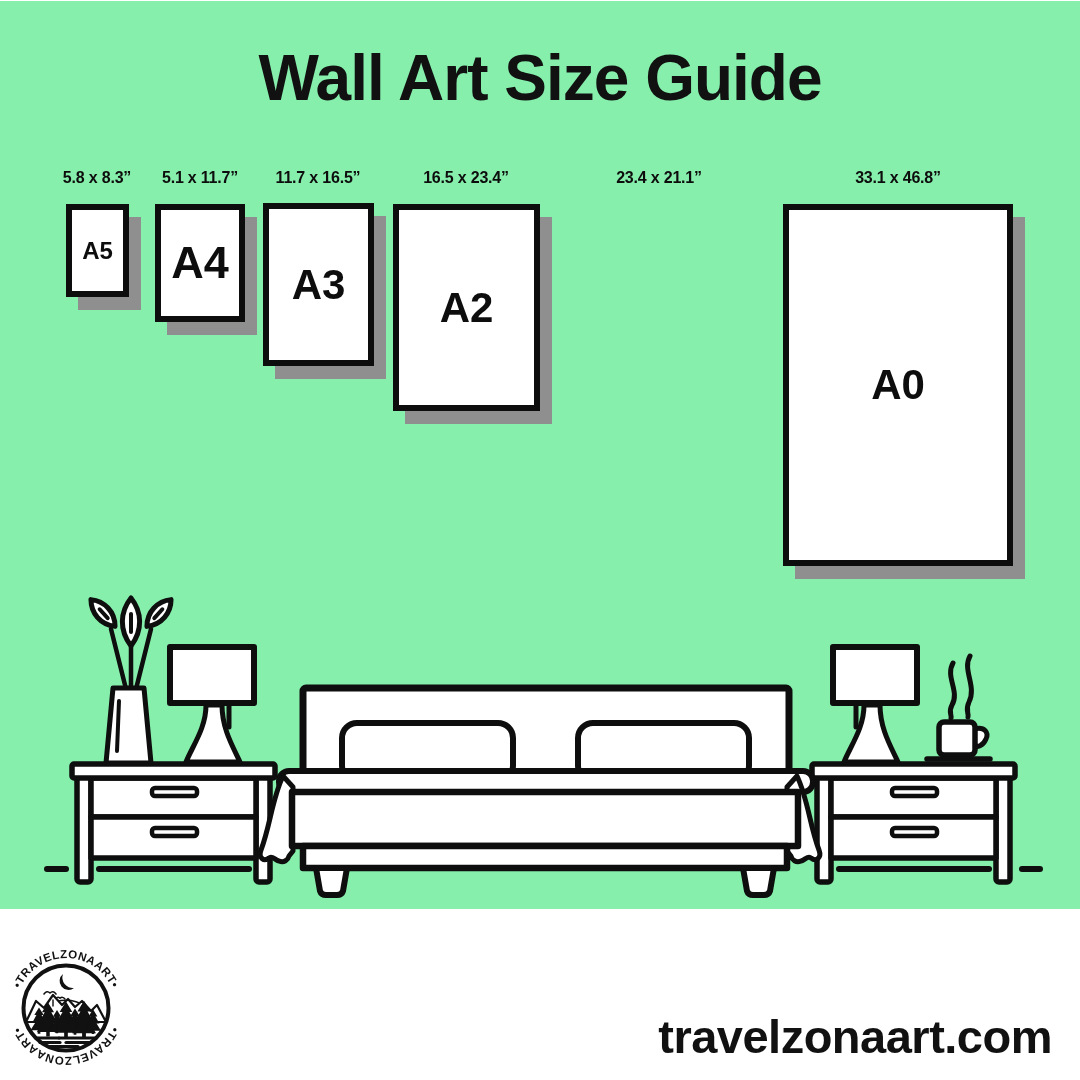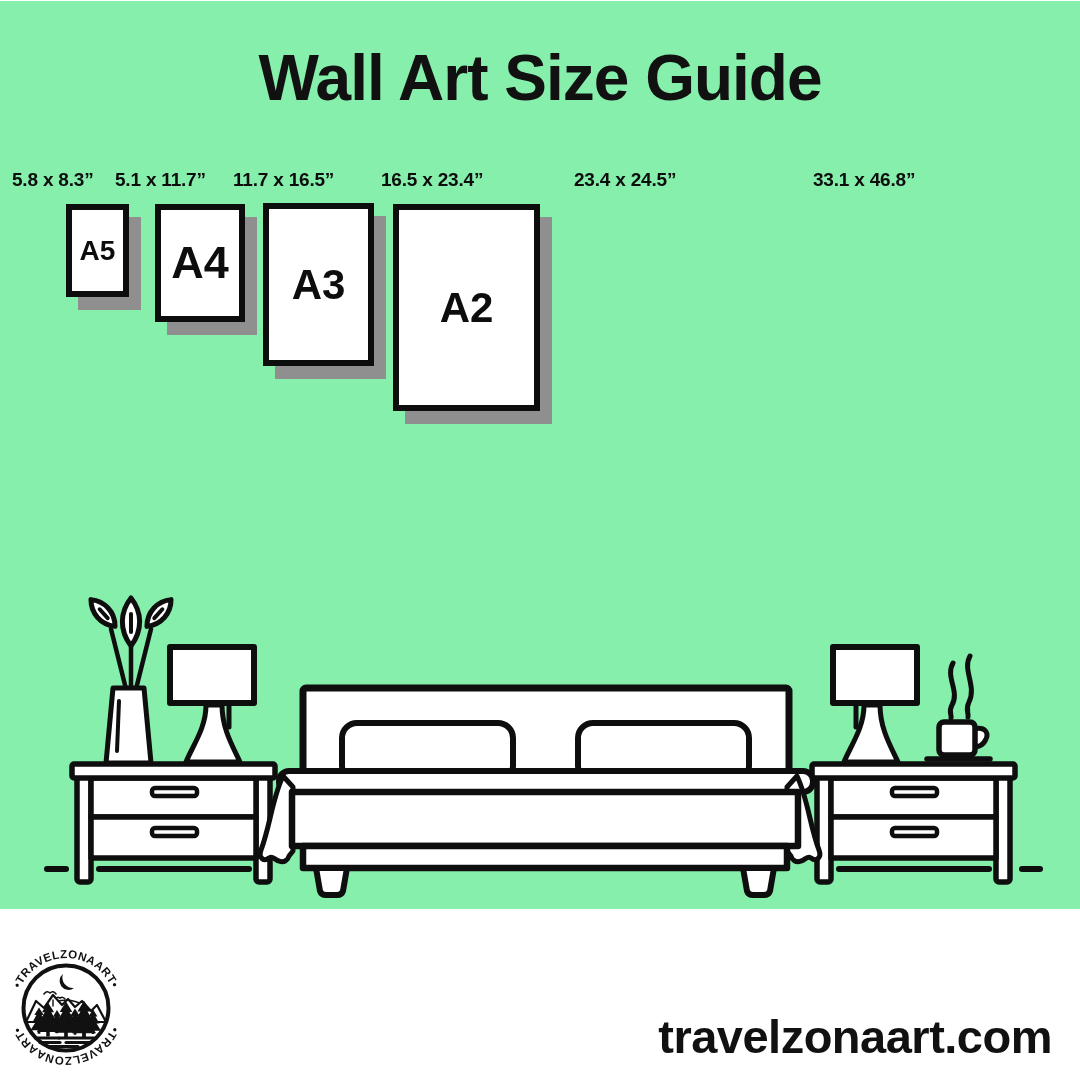--- a/index.html
+++ b/index.html
@@ -4,30 +4,30 @@
 <style>
   html,body{margin:0;padding:0;background:#fff}
   body{width:1080px;height:1080px;position:relative;overflow:hidden;
        font-family:"Liberation Sans",sans-serif;color:#0d0d0d;
        -webkit-font-smoothing:antialiased}
   .stage{position:absolute;left:0;top:1px;width:1080px;height:908px;background:#86efac}
 
   .title{position:absolute;top:40px;left:0;width:1080px;text-align:center;
          font-size:64px;font-weight:700;letter-spacing:-1px;color:#111}
 
-  .dim-label{position:absolute;top:168px;width:170px;text-align:left;
-             font-size:19px;font-weight:700;letter-spacing:-0.2px;white-space:nowrap}
+  .dim-label{position:absolute;top:168px;width:170px;text-align:center;
+             font-size:16px;font-weight:700;letter-spacing:-0.2px;white-space:nowrap}
   .dl-a5{left:12px}.dl-a4{left:115px}.dl-a3{left:233px}
   .dl-a2{left:381px}.dl-a1{left:574px}.dl-a0{left:813px}
 
   .paper{position:absolute;background:#fff;border:6px solid #0d0d0d;
          box-shadow:12px 13px 0 #8f8f8f;box-sizing:border-box;
          display:flex;align-items:center;justify-content:center;
          font-size:42px;font-weight:700;color:#0d0d0d}
-  .p-a5{left:66px;top:203px;width:63px;height:93px;font-size:28px}
+  .p-a5{left:66px;top:203px;width:63px;height:93px;font-size:24px}
   .p-a4{left:155px;top:203px;width:90px;height:118px;font-size:45px}
   .p-a3{left:263px;top:202px;width:111px;height:163px}
   .p-a2{left:393px;top:203px;width:147px;height:207px}
   .p-a1{left:568px;top:202px;width:182px;height:279px}
   .p-a0{left:783px;top:203px;width:230px;height:362px}
 
   .scene{position:absolute;left:0;top:585px;width:1080px;height:320px}
   .logo{position:absolute;left:0;top:933px;width:132px;height:148px}
   .logo text{font-family:"Liberation Sans",sans-serif;font-weight:700;
              font-size:11.5px;letter-spacing:0.5px;fill:#111}
@@ -38,34 +38,37 @@
 <body>
 
 <div class="stage">
 
   <div class="title">Wall Art Size Guide</div>
 
   <div class="dim-label dl-a5">5.8 x 8.3”</div>
   <div class="dim-label dl-a4">5.1 x 11.7”</div>
   <div class="dim-label dl-a3">11.7 x 16.5”</div>
   <div class="dim-label dl-a2">16.5 x 23.4”</div>
-  <div class="dim-label dl-a1">23.4 x 24.5”</div>
+  <div class="dim-label dl-a1">23.4 x 21.1”</div>
   <div class="dim-label dl-a0">33.1 x 46.8”</div>
 
   <div class="paper p-a5">
       <span>A5</span>
     </div>
   <div class="paper p-a4">
       <span>A4</span>
     </div>
   <div class="paper p-a3">
       <span>A3</span>
     </div>
   <div class="paper p-a2">
       <span>A2</span>
+    </div>
+  <div class="paper p-a0">
+      <span>A0</span>
     </div>
 
   <svg class="scene" viewBox="0 585 1080 320" xmlns="http://www.w3.org/2000/svg">
     <g fill="none" stroke="#0e0e0e" stroke-width="5.5" stroke-linecap="round" stroke-linejoin="round">
 
       <g>
         <line x1="47" y1="868" x2="66" y2="868" stroke-width="6"></line>
         <line x1="1022" y1="868" x2="1040" y2="868" stroke-width="6"></line>
       </g>
 

